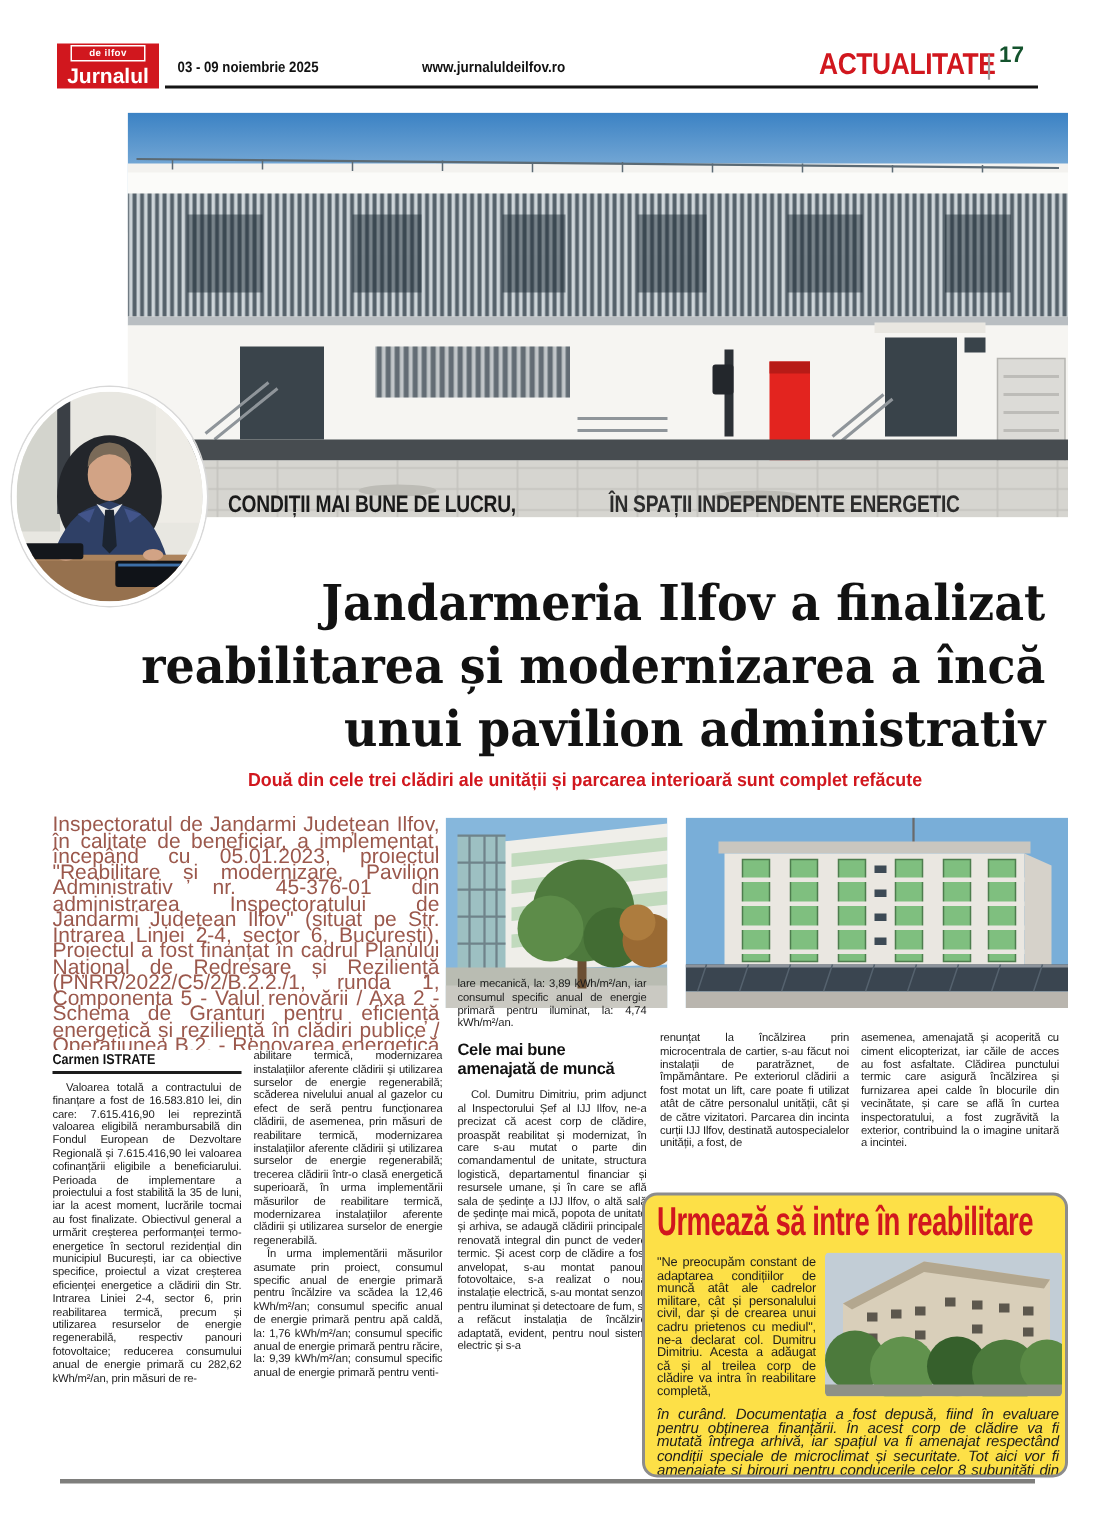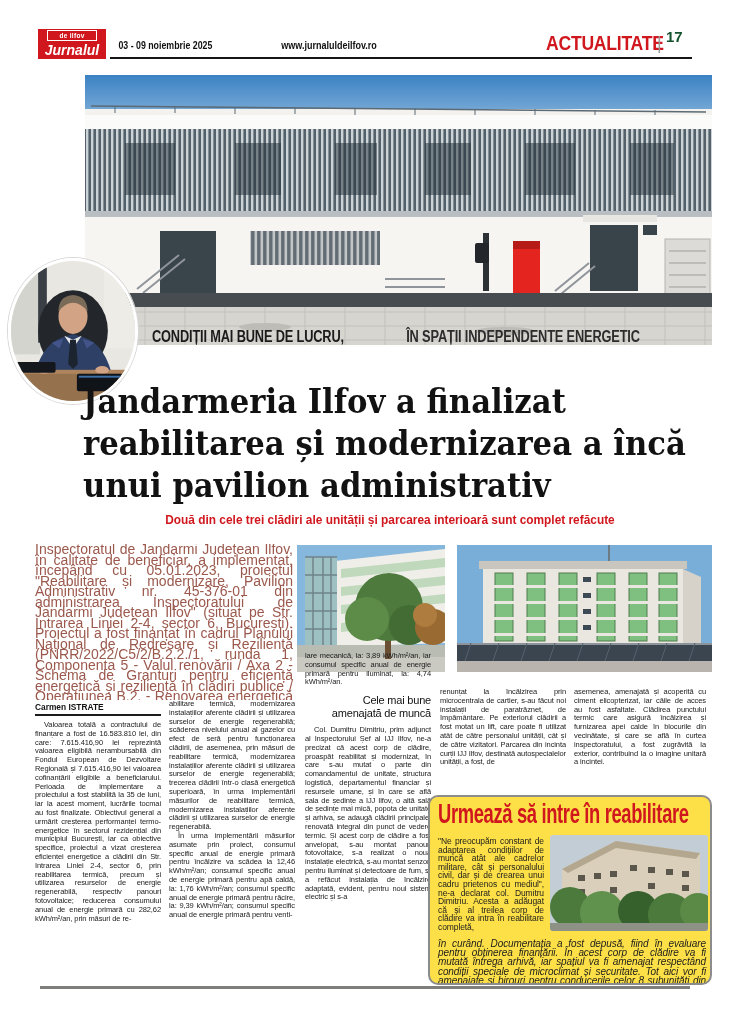--- a/index.html
+++ b/index.html
@@ -9,21 +9,21 @@
     font-family:"Liberation Sans", sans-serif; overflow:hidden; margin:0 auto;
   }
   .abs { position:absolute; }
 
   
   .logo { left:38px; top:29px; width:68px; height:30px; background:#d1171e; }
   .logo-tab { position:absolute; left:9px; top:1px; width:50px; height:11px;
     border:1px solid #fff; color:#fff; font-size:6.5px; font-weight:bold;
     text-align:center; line-height:9px; letter-spacing:.3px; }
   .logo-main { position:absolute; left:0; bottom:0; width:68px; color:#fff;
-    font-size:14px; font-weight:bold; font-style:italic; text-align:center; line-height:17px; }
+    font-size:14px; font-weight:bold; text-align:center; line-height:17px; }
   .mast-date { left:112px; top:40px; font-size:10px; font-weight:bold; color:#111;
     transform:scaleX(.88); }
   .mast-url  { left:276px; top:40px; font-size:10px; font-weight:bold; color:#111;
     transform:scaleX(.9); }
   .mast-section { left:538px; top:32px; font-size:20px; font-weight:bold; color:#d1171e;
     letter-spacing:-.3px; transform:scaleX(.88); }
   .mast-sep { left:657px; top:33px; font-size:18px; color:#9a9a9a; }
   .mast-page { left:666px; top:28px; font-size:15px; font-weight:bold; color:#14532d; }
   .header-rule { left:110px; top:57px; width:582px; height:2px; background:#151515; }
 
@@ -35,42 +35,42 @@
   .photo-mid-left  { left:297px; top:545px; width:148px; height:127px; }
   .photo-mid-right { left:457px; top:545px; width:255px; height:127px; }
   svg { display:block; width:100%; height:100%; }
 
   
   .kicker { left:85px; top:328px; width:627px; text-align:center; white-space:nowrap; }
   .kicker span { display:inline-block; transform:scaleX(.8); transform-origin:center;
     font-size:16px; color:#1a1a1a; letter-spacing:-.2px; }
   .kicker .k-strong { font-weight:bold; }
   .kicker .k-rest { font-weight:600; color:#2c2c2c; }
-  .headline { left:60px; top:381px; width:660px; text-align:left;
+  .headline { left:60px; top:381px; width:660px; text-align:right;
     font-family:"DejaVu Serif", serif; font-weight:bold; color:#121212; }
   .headline div { white-space:nowrap; font-size:33px; line-height:42px;
     transform:scaleX(.93); transform-origin:center; }
   .subheadline { left:60px; top:513px; width:660px; text-align:center;
     font-size:12.5px; font-weight:bold; color:#d1171e; transform:scaleX(.95); }
 
   
   .intro { left:35px; top:544px; width:258px; height:156px;
     font-size:14px; line-height:10.5px; color:#9b584c; text-align:justify; overflow:hidden; }
   .byline { left:35px; top:701px; width:126px; border-bottom:2px solid #1c1c1c;
     padding-bottom:2px; font-size:9.5px; font-weight:bold; color:#111; }
   .byline span { display:inline-block; transform:scaleX(.88); transform-origin:left; }
   .bodycol { font-size:7.5px; line-height:8.8px; color:#1c1c1c; text-align:justify;
     letter-spacing:-.1px; overflow:hidden; }
   .bodycol p.ind { text-indent:9px; }
   .col1 { left:35px;  top:721px; width:126px; height:263px; }
   .col2 { left:169px; top:700px; width:126px; height:284px; }
   .col3 { left:305px; top:652px; width:126px; height:296px; }
   .col4 { left:440px; top:688px; width:126px; height:100px; }
   .col5 { left:574px; top:688px; width:132px; height:100px; }
-  .crosshead { text-align:right; font-size:11px; line-height:13px; font-weight:normal;
+  .crosshead { text-align:left; font-size:11px; line-height:13px; font-weight:bold;
     color:#111; margin:7px 0 6px; letter-spacing:-.2px; }
 
   
   .sidebar { left:428px; top:795px; width:284px; height:190px; background:#fde047;
     border:2px solid #8c8c8c; border-radius:10px; overflow:hidden; }
   .sidebar-title { position:absolute; left:8px; top:2px; white-space:nowrap;
     font-size:27px; font-weight:bold; color:#d1171e; letter-spacing:-.5px;
     transform:scaleX(.68); transform-origin:left center; }
   .sidebar-quote { position:absolute; left:8px; top:40px; width:106px;
     font-size:8.5px; line-height:8.6px; color:#1c1c1c; text-align:justify; letter-spacing:-.1px; }

